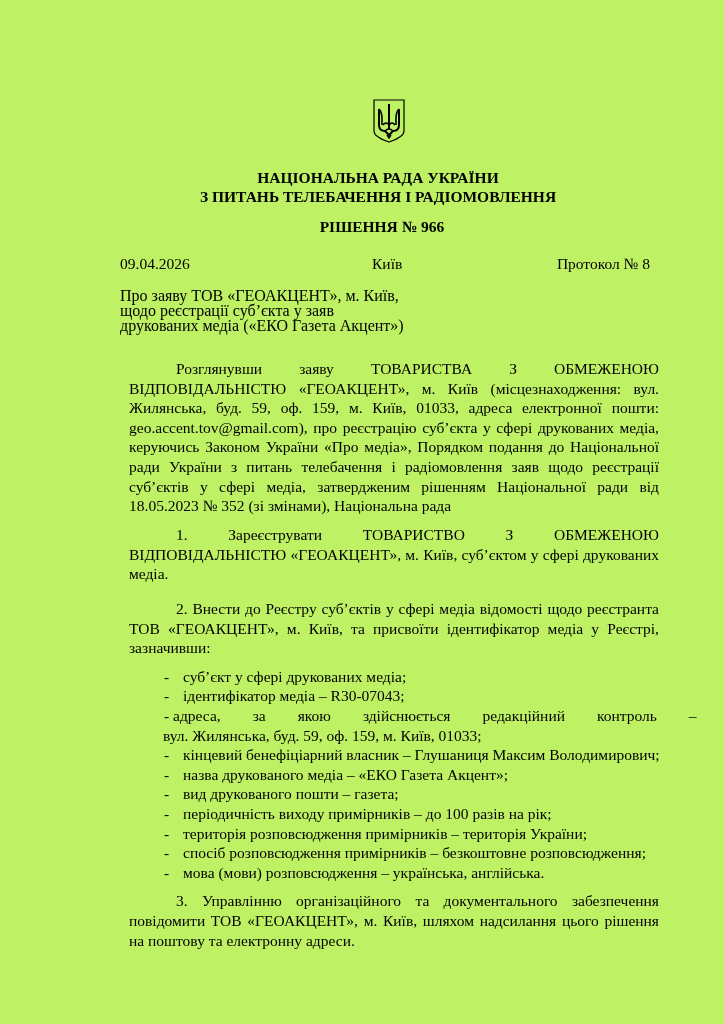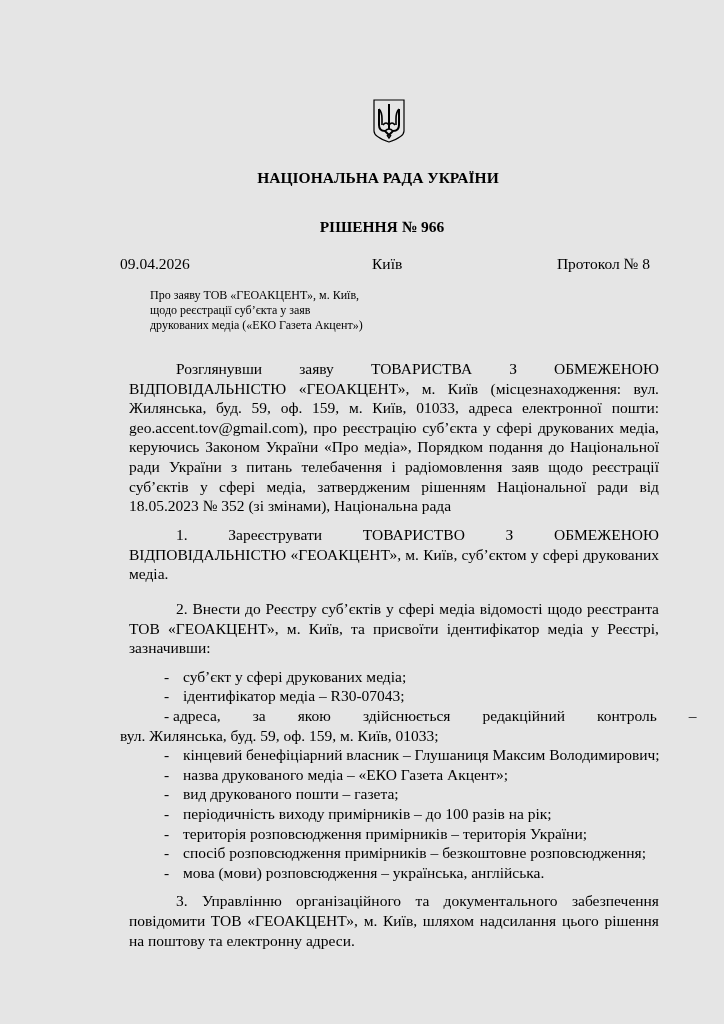--- a/index.html
+++ b/index.html
@@ -12,21 +12,21 @@
       height: 1024px;
       position: relative;
       overflow: hidden;
       font-family: "Liberation Serif", serif;
       color: #000;
     }
     .page {
       position: absolute;
       left: 0; top: 0;
       width: 724px; height: 1024px;
-      background: #e5e5e5;
+      background: #bef264;
     }
     .emblem {
       position: absolute;
       left: 373px;
       top: 99px;
       width: 32px;
       height: 44px;
     }
     .emblem svg { width: 100%; height: 100%; display: block; }
     .org {
@@ -59,24 +59,23 @@
       font-size: 15.5px;
       line-height: 19px;
       display: flex;
       justify-content: space-between;
     }
     .meta-row .city { position: absolute; left: 252px; text-align: right; }
     .subject {
       position: absolute;
       left: 120px;
       top: 288px;
-      font-size: 12px;
+      font-size: 16px;
       line-height: 15px;
       width: 320px;
-      margin-left: 30px;
     }
     .body-text {
       position: absolute;
       left: 120px;
       width: 548px;
       font-size: 15.5px;
       line-height: 19.6px;
       text-align: justify;
     }
     .para {
@@ -96,20 +95,21 @@
       white-space: nowrap;
     }
     .list-item .dash {
       position: absolute;
       left: 44px;
     }
     .list-item.wrap {
       white-space: normal;
       padding-left: 0;
       text-indent: 0;
+      margin-left: 43px;
     }
     .address-line {
       display: flex;
       justify-content: space-between;
       padding-left: 44px;
       gap: 32px;
     }
     .address-line span { white-space: nowrap; }
   </style>
 </head>
@@ -127,20 +127,21 @@
       <path d="M6 10 Q9 13 9 20 L9 26" fill="none" stroke="#000" stroke-width="1.6"></path>
       <path d="M26 10 Q23 13 23 20 L23 26" fill="none" stroke="#000" stroke-width="1.6"></path>
       <path d="M10 26 Q13 22 16 26 Q19 22 22 26" fill="none" stroke="#000" stroke-width="1.6"></path>
       <path d="M12 32 Q16 28 20 32" fill="none" stroke="#000" stroke-width="1.6"></path>
       <path d="M14 36 L16 39 L18 36" fill="none" stroke="#000" stroke-width="1.4"></path>
     </svg>
   </div>
 
   <div class="org">
     <div>НАЦІОНАЛЬНА РАДА УКРАЇНИ</div>
+    <div>З ПИТАНЬ ТЕЛЕБАЧЕННЯ І РАДІОМОВЛЕННЯ</div>
   </div>
 
   <div class="decision-title">РІШЕННЯ № 966</div>
 
   <div class="meta-row">
     <span>09.04.2026</span>
     <span class="city">Київ</span>
     <span>Протокол № 8</span>
   </div>
 

